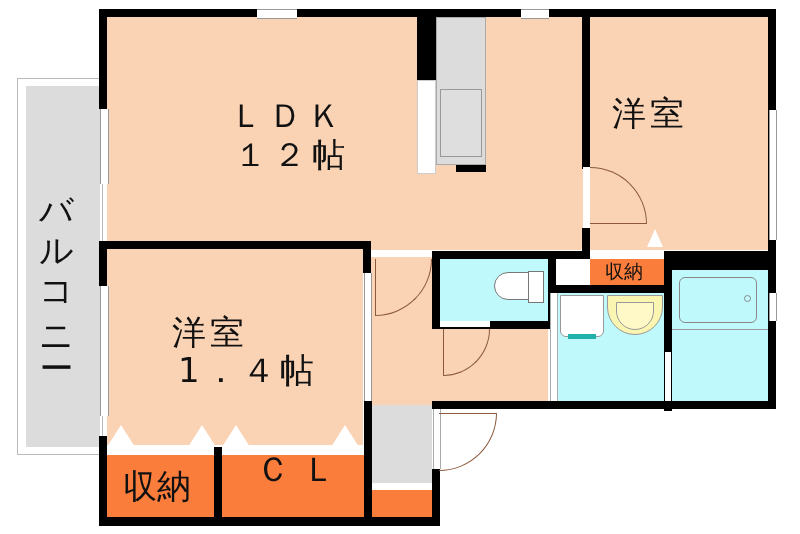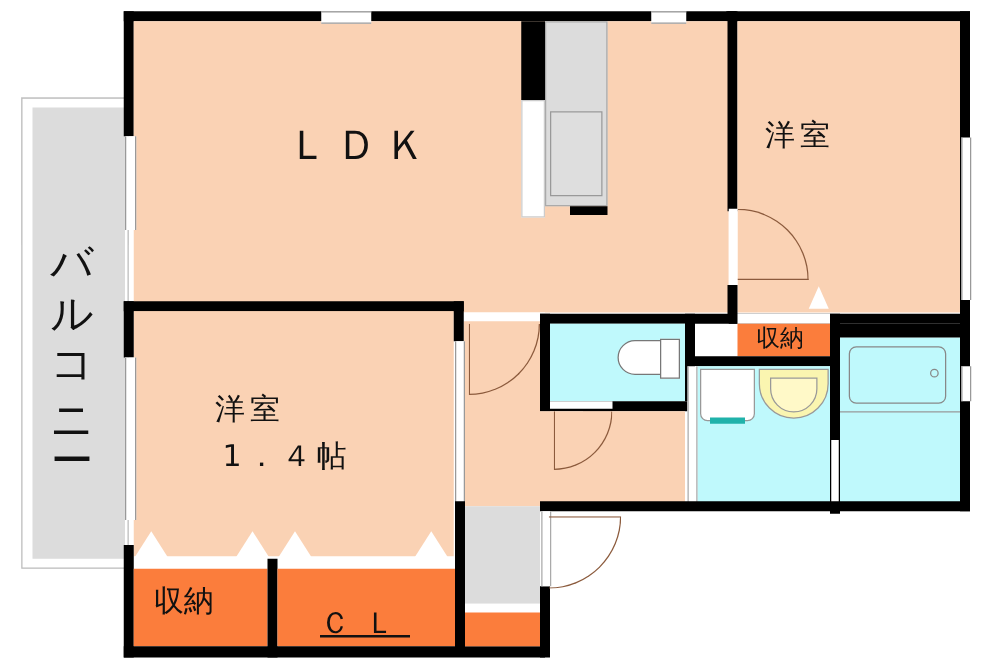--- a/index.html
+++ b/index.html
@@ -8,21 +8,21 @@
   .wall{position:absolute;background:#000;}
   .room{position:absolute;background:#fad2b4;}
   .wet{position:absolute;background:#bff9fc;}
   .gray{position:absolute;background:#dcdcdc;}
   .orange{position:absolute;background:#fb7d3c;}
   .white{position:absolute;background:#ffffff;}
   .win{position:absolute;background:#fff;border-top:1px solid #999;border-bottom:1px solid #999;}
   .winv{position:absolute;background:#fff;border-left:1px solid #999;border-right:1px solid #999;}
   .label{position:absolute;color:#111;white-space:pre;line-height:1;}
   .big{font-size:33px;letter-spacing:6px;}
-  .mid{font-size:24px;letter-spacing:4px;}
+  .mid{font-size:34px;letter-spacing:4px;}
   .small{font-size:19px;}
   .tri{position:absolute;width:0;height:0;border-left:14px solid transparent;border-right:14px solid transparent;border-bottom:22px solid #ffffff;}
   .tri-s{position:absolute;width:0;height:0;border-left:8px solid transparent;border-right:8px solid transparent;border-bottom:18px solid #ffffff;}
   .arc{position:absolute;border:1px solid #8b5a3c;box-sizing:border-box;}
   .vert{writing-mode:vertical-rl;text-orientation:upright;font-size:34px;letter-spacing:6px;}
 </style>
 </head>
 <body>
 
 <div id="plan">
@@ -48,20 +48,21 @@
   <div class="win" style="left:521px;top:9px;width:28px;height:8px;"></div>
   <div class="winv" style="left:100px;top:109px;width:7px;height:75px;"></div>
 
   <div class="wall" style="left:417px;top:17px;width:19px;height:63px;"></div>
   <div class="white" style="left:417px;top:80px;width:19px;height:94px;border:1px solid #ccc;box-sizing:border-box;"></div>
   <div class="gray" style="left:436px;top:17px;width:50px;height:148px;border:1px solid #aaa;box-sizing:border-box;"></div>
   <div class="abs" style="left:440px;top:89px;width:42px;height:68px;border:1px solid #999;background:#dedede;"></div>
   <div class="wall" style="left:456px;top:165px;width:30px;height:7px;"></div>
 
   <div class="label big" style="left:230px;top:99px;">ＬＤＫ</div>
+  <div class="label big" style="left:234px;top:138px;">１２帖</div>
 
   <div class="wall" style="left:582px;top:9px;width:8px;height:160px;"></div>
   <div class="room" style="left:590px;top:17px;width:178px;height:233px;"></div>
   <div class="white" style="left:583px;top:167px;width:7px;height:62px;"></div>
   <div class="arc" style="left:590px;top:167px;width:57px;height:57px;border-left:none;border-bottom:1px solid #8b5a3c;border-top-right-radius:57px;"></div>
   <div class="wall" style="left:582px;top:228px;width:8px;height:30px;"></div>
   <div class="winv" style="left:769px;top:110px;width:6px;height:130px;"></div>
   <div class="label mid" style="left:612px;top:96px;">洋室</div>
 
   <div class="wall" style="left:99px;top:241px;width:272px;height:8px;"></div>
@@ -119,21 +120,21 @@
   <div class="tri" style="left:107px;top:425px;"></div>
   <div class="tri" style="left:188px;top:425px;"></div>
   <div class="tri" style="left:222px;top:425px;"></div>
   <div class="tri" style="left:331px;top:425px;"></div>
 
   <div class="wall" style="left:99px;top:436px;width:8px;height:90px;"></div>
   <div class="orange" style="left:107px;top:455px;width:107px;height:62px;"></div>
   <div class="wall" style="left:214px;top:447px;width:8px;height:79px;"></div>
   <div class="orange" style="left:222px;top:455px;width:142px;height:62px;"></div>
   <div class="label mid" style="left:123px;top:469px;letter-spacing:0;">収納</div>
-  <div class="label mid" style="left:256px;top:486px;letter-spacing:12px;text-decoration:underline;">ＣＬ</div>
+  <div class="label mid" style="left:256px;top:452px;letter-spacing:12px;">ＣＬ</div>
   <div class="wall" style="left:99px;top:517px;width:337px;height:9px;"></div>
 
   <div class="gray" style="left:372px;top:405px;width:60px;height:78px;"></div>
   <div class="white" style="left:372px;top:483px;width:60px;height:7px;"></div>
   <div class="orange" style="left:372px;top:490px;width:60px;height:27px;"></div>
   <div class="wall" style="left:432px;top:469px;width:8px;height:57px;"></div>
   <div class="white" style="left:433px;top:409px;width:6px;height:60px;border-left:1px solid #aaa;border-right:1px solid #aaa;"></div>
   <div class="arc" style="left:439px;top:413px;width:58px;height:58px;border-left:none;border-top:1px solid #8b5a3c;border-bottom-right-radius:58px;border-top-right-radius:0;"></div>
 
 </div>

